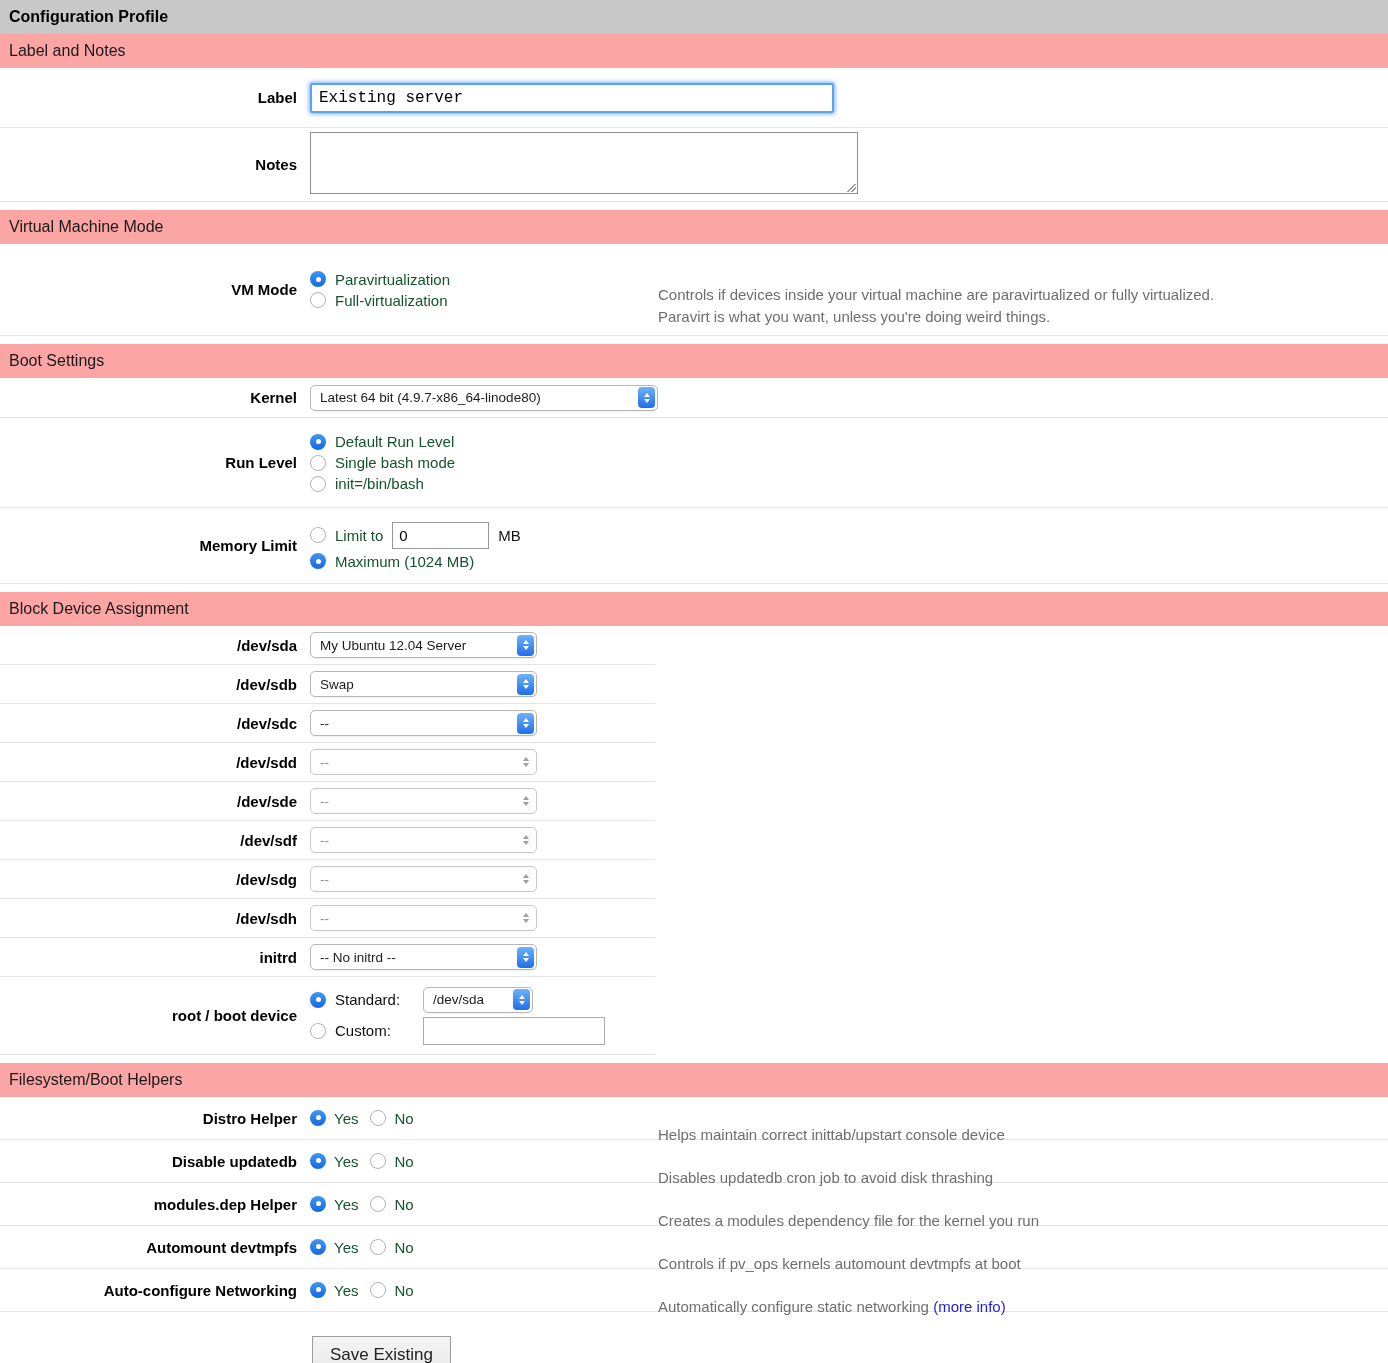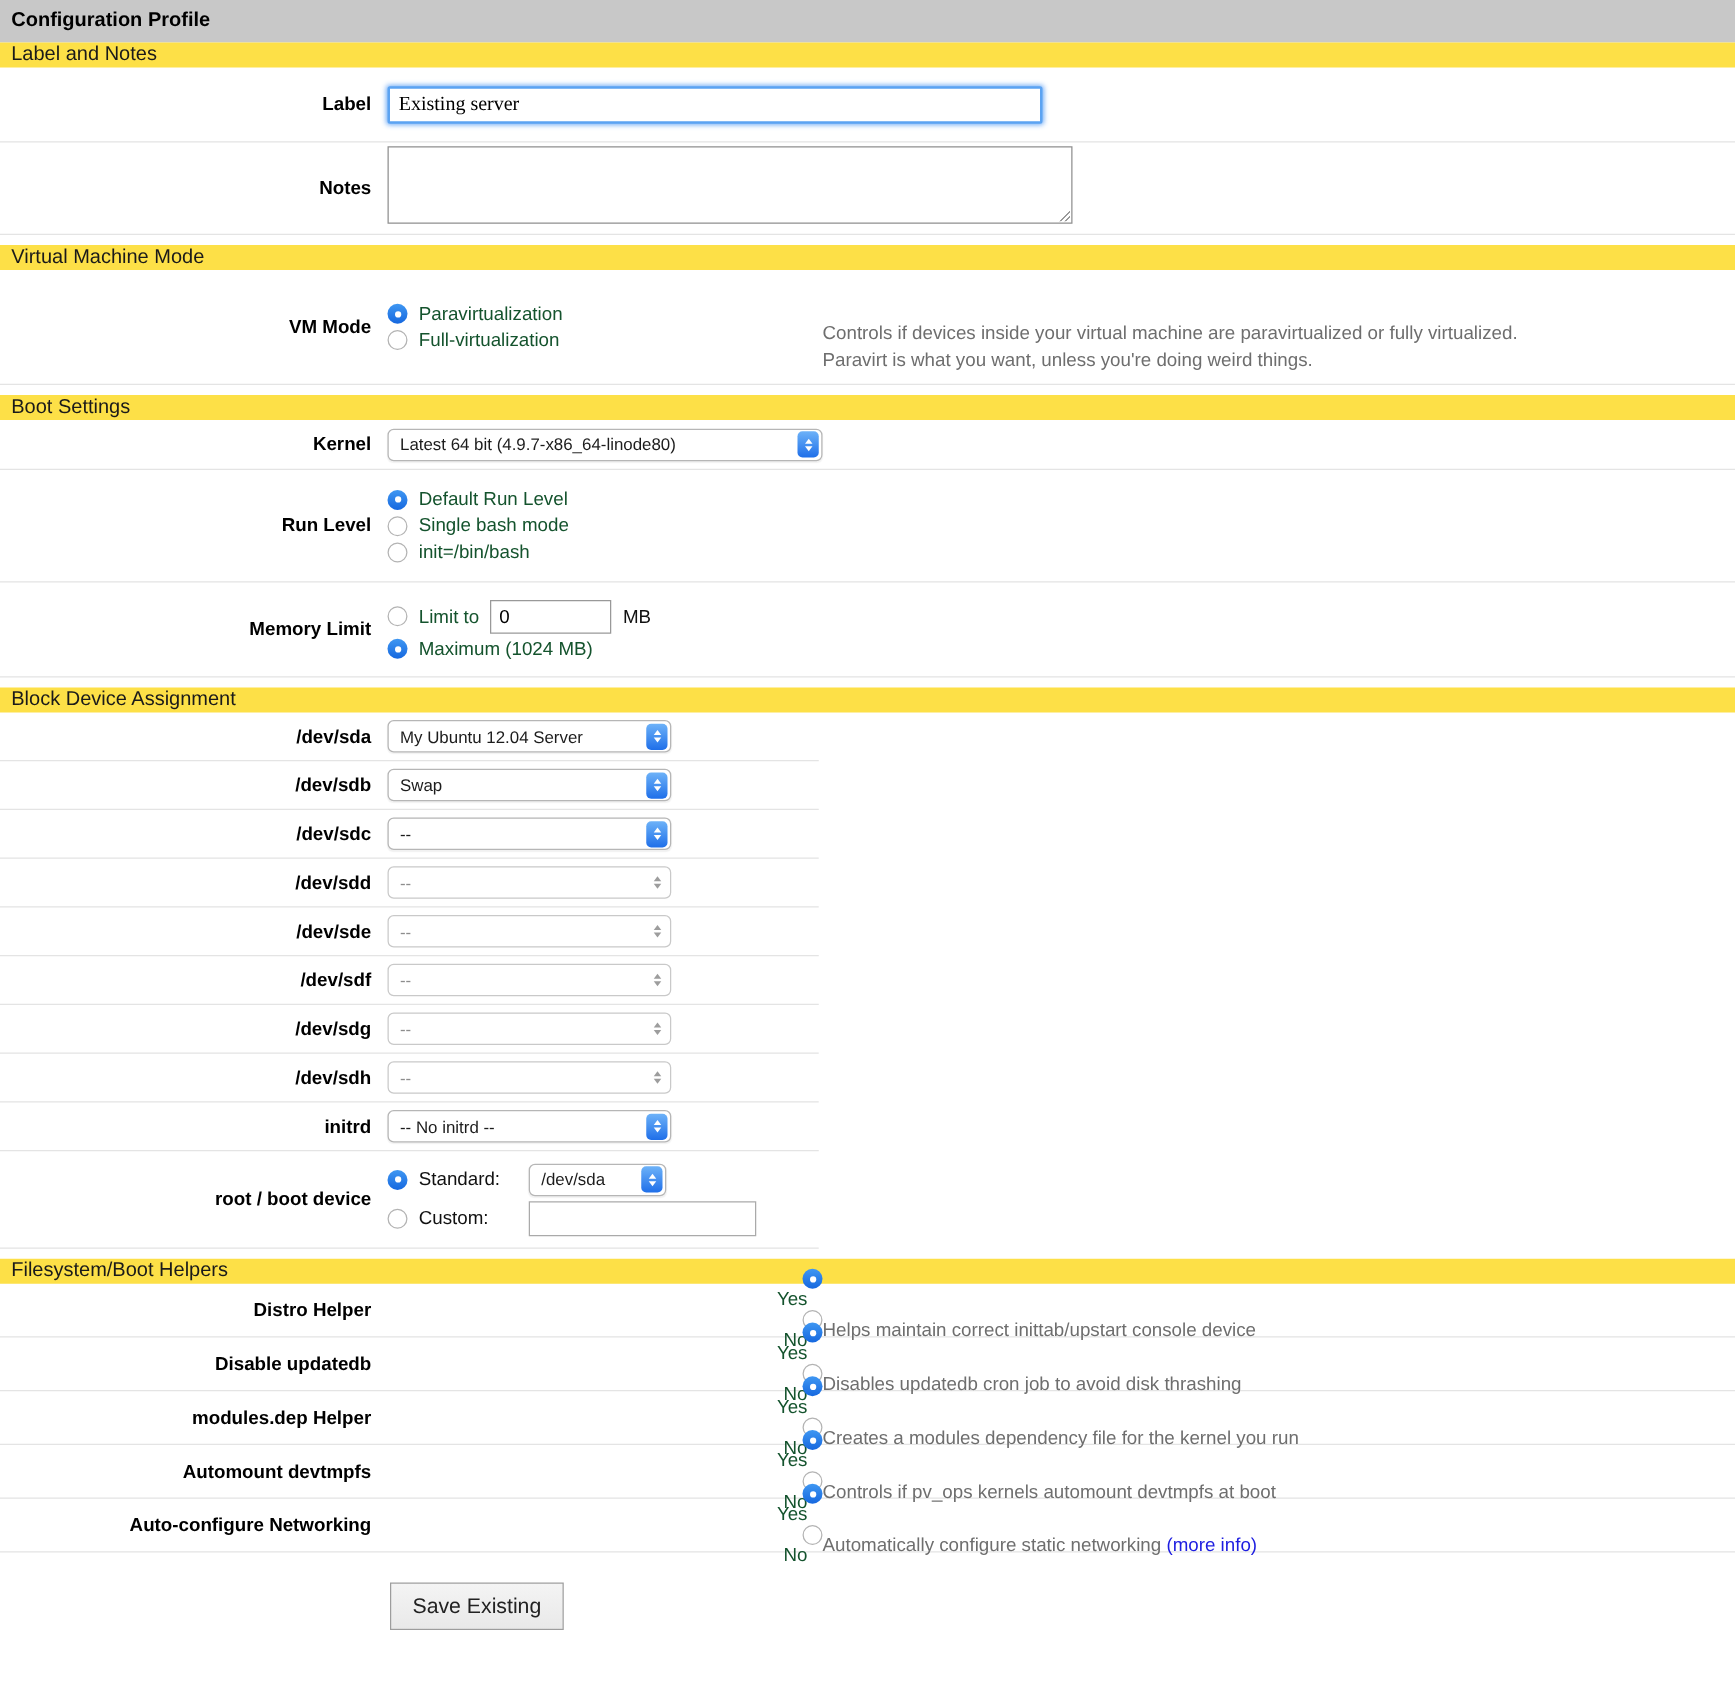--- a/index.html
+++ b/index.html
@@ -2,21 +2,21 @@
 <html><head>
 <meta charset="utf-8">
 <style>
   * { margin:0; padding:0; box-sizing:border-box; }
   html,body { width:1388px; background:#fff; font-family:"Liberation Sans", sans-serif; color:#111; }
   body { height:1363px; overflow:hidden; }
 
   
   .title-bar { height:34px; background:#c8c8c8; display:flex; align-items:center; padding-left:9px;
                font-size:16px; font-weight:bold; color:#000; }
-  .section-bar { height:20px; background:#fde047; display:flex; align-items:center; padding-left:9px;
+  .section-bar { height:34px; background:#fca5a5; display:flex; align-items:center; padding-left:9px;
                  font-size:16px; color:#1a1a1a; }
   .section-bar.gap { margin-top:8px; }
 
   
   .row { display:flex; align-items:center; border-bottom:1px solid #e4e4e4; }
   .flabel { width:297px; flex:none; text-align:right; font-weight:bold; font-size:15px; color:#000; }
   .controls { padding-left:13px; width:361px; flex:none; }
   .help { flex:1; font-size:15px; color:#6e6e6e; line-height:22px; padding-right:24px;margin-top:33px; }
   .help a { color:#1d1de0; text-decoration:none; }
 
@@ -45,21 +45,21 @@
   .mac-select.disabled .val { color:#8d8d8d; }
   .mac-select.disabled .stepper { background:transparent; }
   .mac-select.disabled .tri-up { border-bottom-color:#9d9d9d; }
   .mac-select.disabled .tri-down { border-top-color:#9d9d9d; }
   .w-kernel { width:348px; } .w-block { width:227px; } .w-dev { width:110px; }
 
   
   .row-label { height:60px; }
   .label-input { width:524px; height:30px; border:2px solid #5ba3f2; border-radius:2px;
                  box-shadow:0 0 4px 1px rgba(90,160,245,.85); font-size:16px; padding:0 7px;
-                 font-family:Liberation Serif, serif; outline:none; }
+                 font-family:Liberation Mono, monospace; outline:none; }
   .row-notes { height:74px; }
   .ta-wrap { position:relative; display:inline-block; }
   .notes-textarea { width:548px; height:62px; border:1px solid #8f8f8f; resize:none; display:block;
                     font-family:"Liberation Sans",sans-serif; font-size:15px; padding:4px 6px; outline:none; }
   .resize-corner { position:absolute; right:2px; bottom:2px; width:10px; height:10px; pointer-events:none;
      background:linear-gradient(135deg, transparent 55%, #9a9a9a 55%, #9a9a9a 63%, transparent 63%, transparent 75%, #9a9a9a 75%, #9a9a9a 83%, transparent 83%); }
 
   .row-vm { height:92px; }
   .row-kernel { height:40px; }
   .row-runlevel { height:90px; }
@@ -68,21 +68,21 @@
                font-family:"Liberation Sans",sans-serif; }
   .mem-unit { font-size:15px; margin-left:9px; }
 
   .block-area .brow { display:flex; align-items:center; height:39px; width:655px; border-bottom:1px solid #e4e4e4; }
   .row-rootboot { height:78px; width:655px; border-bottom:1px solid #e4e4e4; display:flex; align-items:center; }
   .opt-fixed { display:inline-block; width:88px; font-size:15px; margin-left:9px; }
   .custom-input { width:182px; height:28px; border:1px solid #aaa; font-size:15px; padding:0 6px;
                   font-family:"Liberation Sans",sans-serif; }
 
   .helper-row { height:43px; }
-  .yesno { display:flex; align-items:flex-end;flex-direction:column; }
+  .yesno { display:flex; align-items:flex-start; }
   .yesno .optlabel { margin:0 12px 0 8px; }
 
   .save-area { margin-top:24px; }
   .save-btn { margin-left:312px; height:38px; padding:0 17px; font-size:17px; color:#222;
               background:linear-gradient(#f4f4f4,#e9e9e9); border:1px solid #9d9d9d;
               font-family:"Liberation Sans",sans-serif; cursor:pointer; }
 </style>
 </head>
 <body>
 

